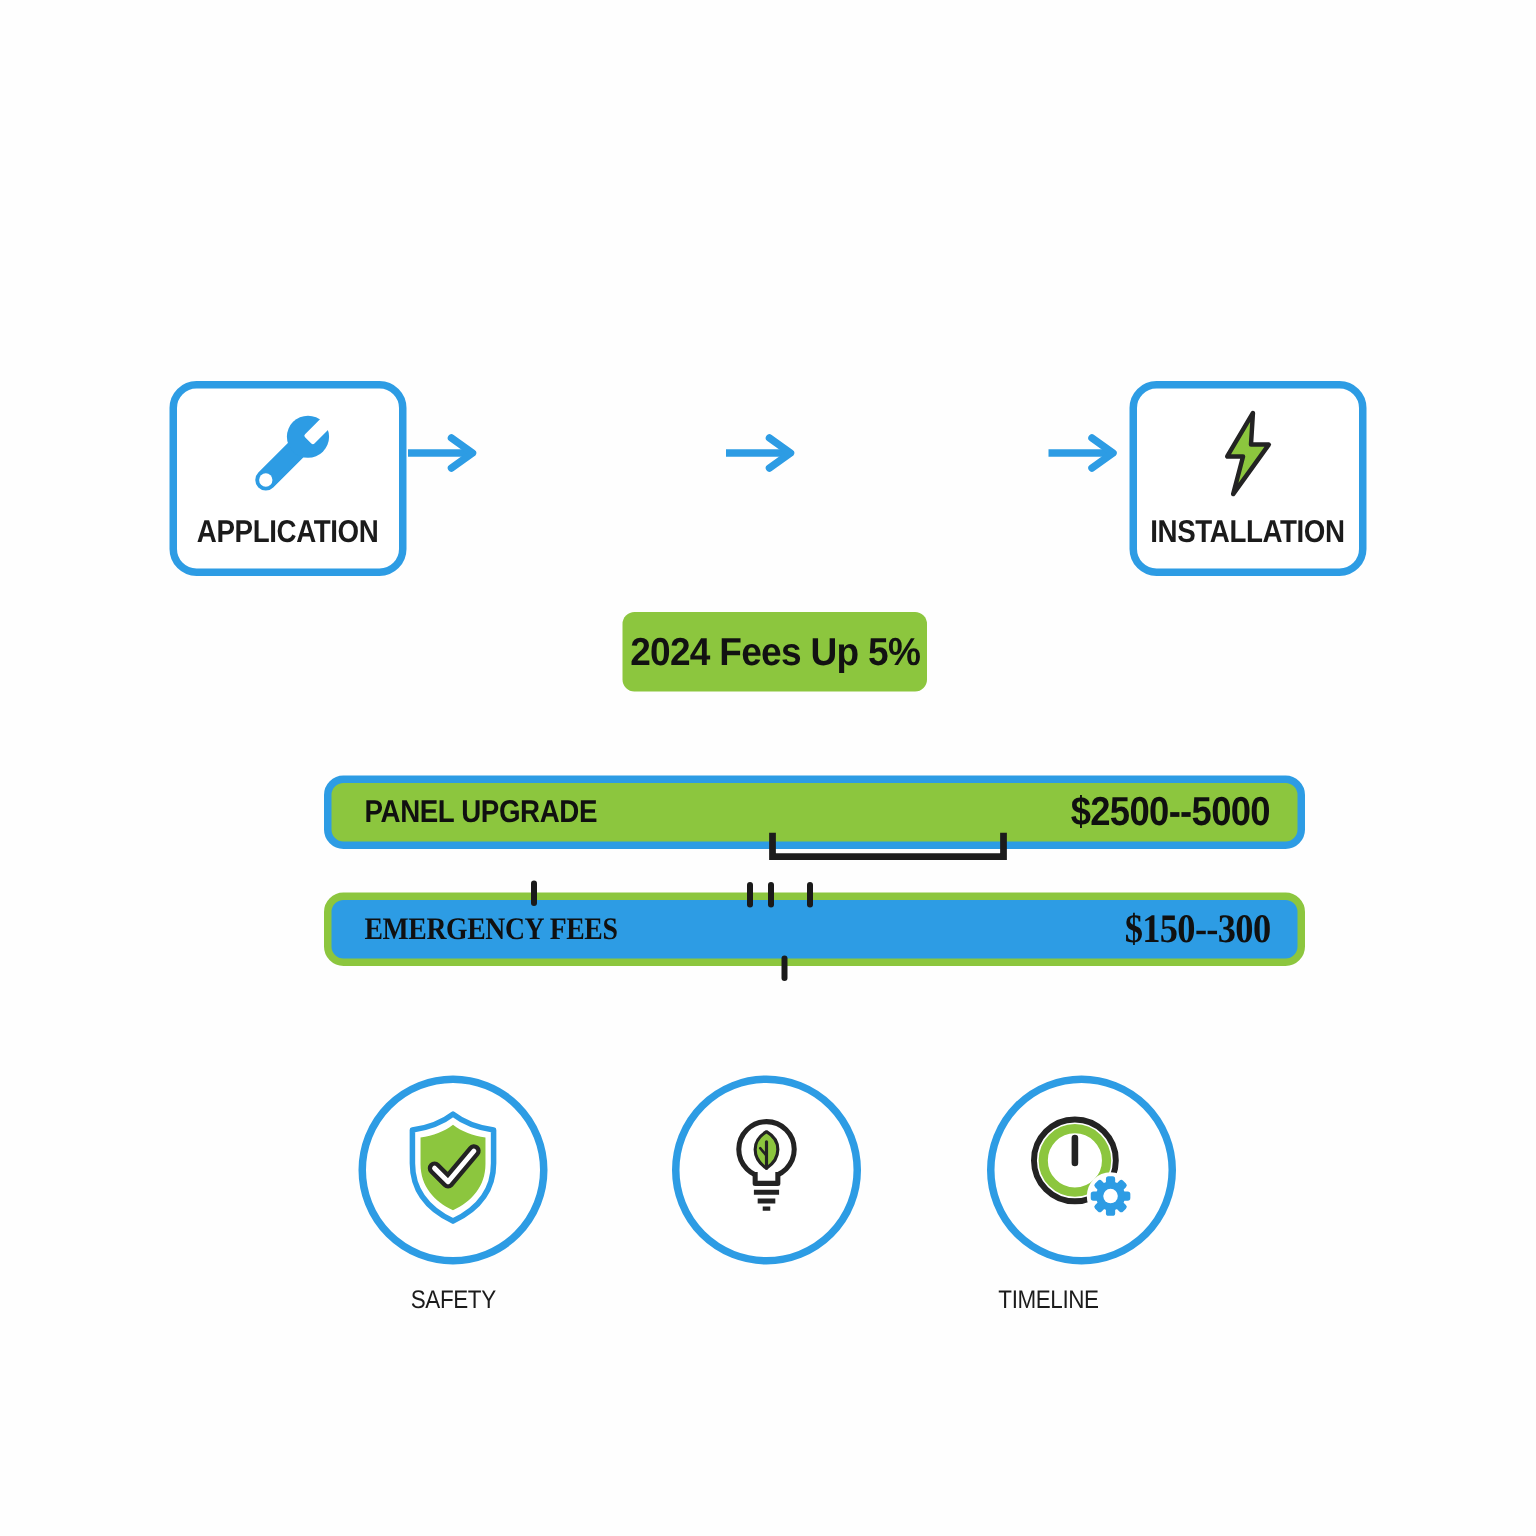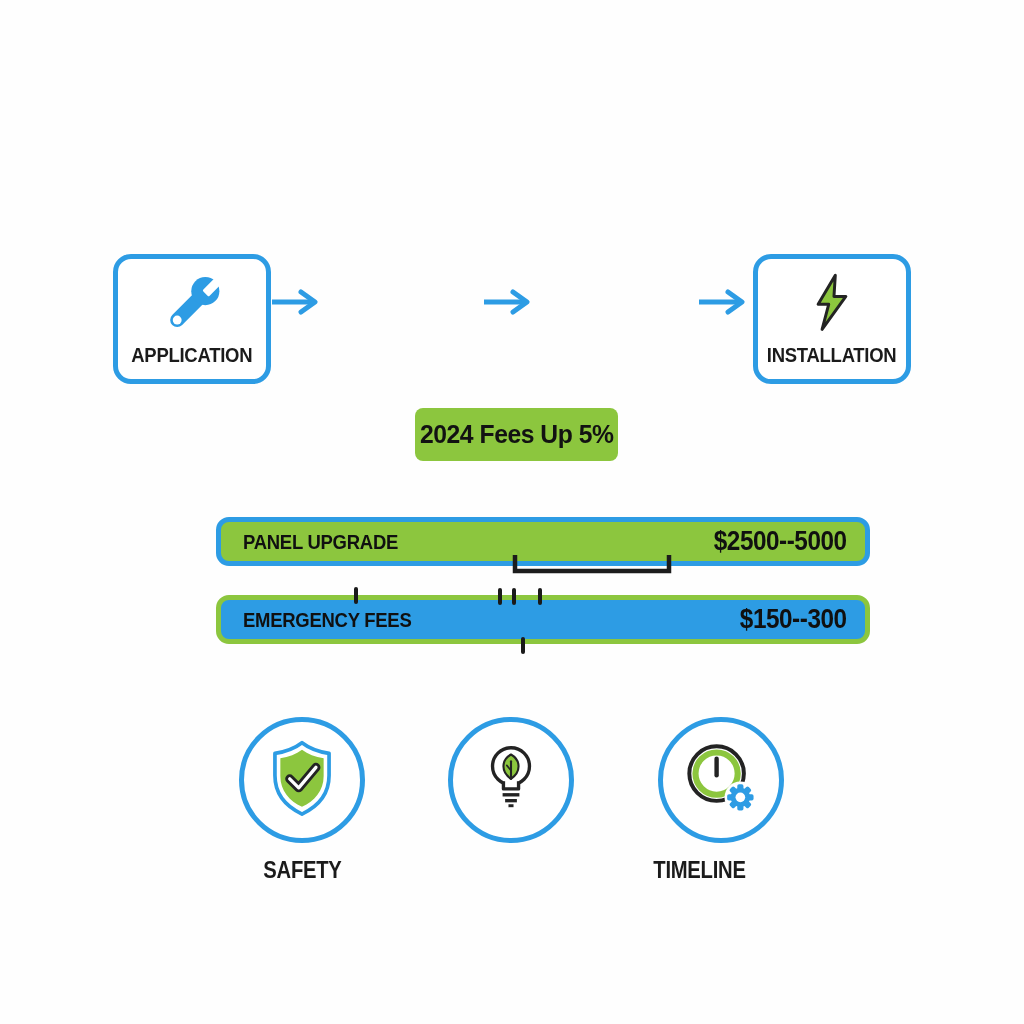--- a/index.html
+++ b/index.html
@@ -29,41 +29,41 @@
   .badge{position:absolute;left:415px;top:408px;width:203px;height:53px;
     background:var(--green);border-radius:8px;display:flex;align-items:center;
     justify-content:center;}
   .badge span{font-weight:bold;font-size:26px;color:#121212;transform:scaleX(0.95);
     white-space:nowrap;letter-spacing:-0.5px;}
 
   
   .bar{position:absolute;left:183px;width:654px;height:49px;border-radius:13px;
     display:flex;align-items:center;justify-content:space-between;padding:0 18px 0 22px;margin-left:33px;}
   .bar-panel{top:517px;background:var(--green);border:5px solid var(--blue);}
-  .bar-emergency{top:595px;background:var(--blue);border:5px solid var(--green);}
+  .bar-emergency{top:595px;background:var(--blue);border:5px solid var(--green);font-family:Liberation Serif, serif;}
   .bar-label{font-weight:bold;font-size:21px;color:#101010;transform:scaleX(0.88);
     transform-origin:left center;white-space:nowrap;letter-spacing:-0.3px;}
   .bar-value{font-weight:bold;font-size:27px;color:#101010;transform:scaleX(0.9);
     transform-origin:right center;white-space:nowrap;letter-spacing:-0.5px;}
 
   .bracket{position:absolute;left:512px;top:555px;width:160px;height:22px;}
   .tick{position:absolute;width:4px;height:17px;background:#1a1a1a;border-radius:2px;}
   .tick1{left:354px;top:587px}
   .tick2{left:498px;top:588px}
   .tick3{left:512px;top:588px}
   .tick4{left:538px;top:588px}
   .tick5{left:521px;top:637px}
 
   
   .feature-circle{position:absolute;top:717px;width:126px;height:126px;border-radius:50%;
     border:5px solid var(--blue);background:#fff;display:flex;align-items:center;
     justify-content:center;}
   .fc1{left:239px}.fc2{left:448px}.fc3{left:658px}
   .feature-label{position:absolute;top:857px;width:220px;text-align:center;
-    font-weight:bold;font-size:23px;color:var(--ink);letter-spacing:-0.3px;}
+    font-weight:normal;font-size:17px;color:var(--ink);letter-spacing:-0.3px;}
   .fl1{left:192px}.fl2{left:401px}.fl3{left:589px}
   .feature-label span{display:inline-block;transform:scaleX(0.88);white-space:nowrap;}
 
   
   .fb{fill:var(--blue)} .fg{fill:var(--green)} .fw{fill:#fff} 
   .sb{stroke:var(--blue)} .sg{stroke:var(--green)} .si{stroke:#232323} .sw{stroke:#fff}
   .nf{fill:none}
 </style>
 </head>
 <body>

